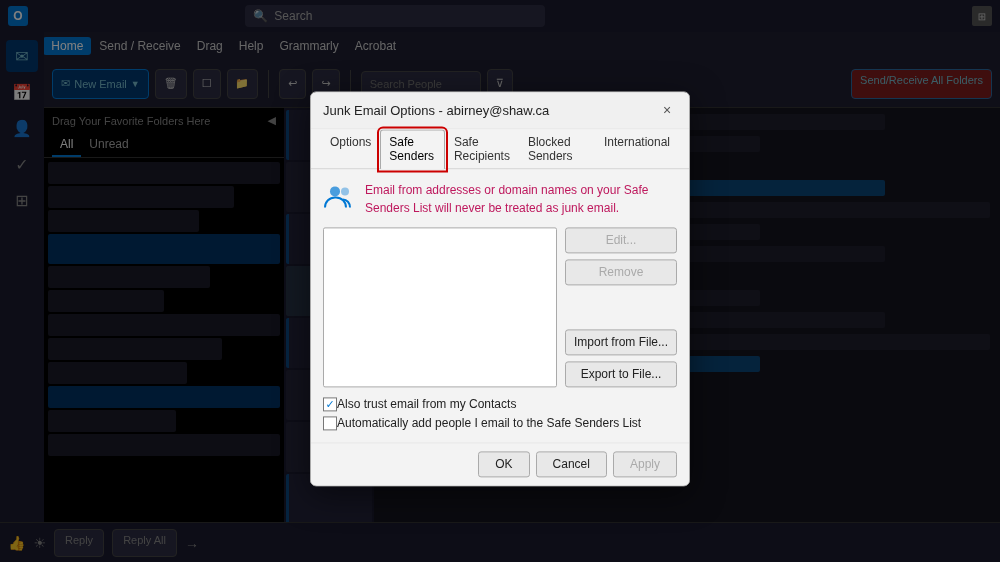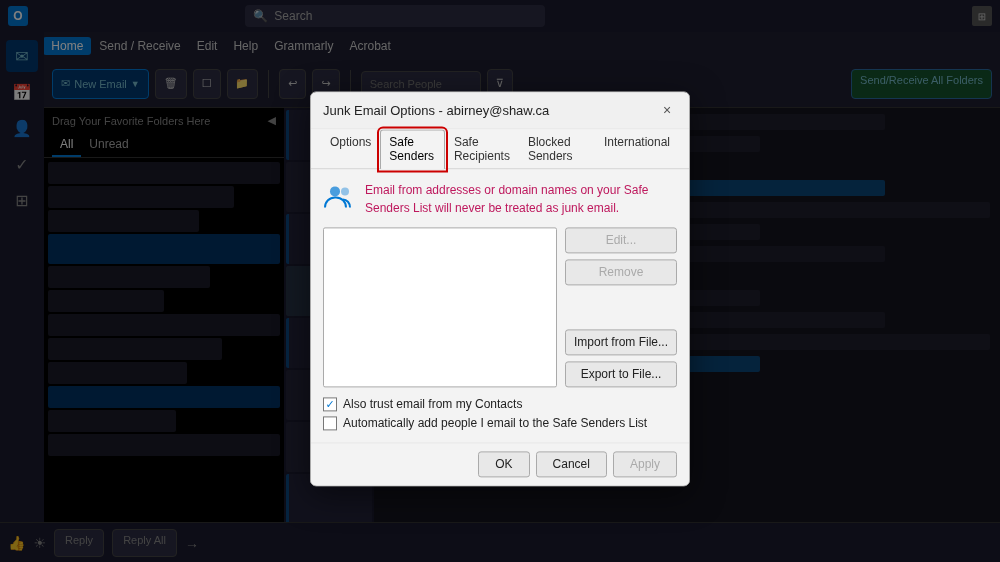--- a/index.html
+++ b/index.html
@@ -122,21 +122,21 @@
       background: #2d2d42;
       border: 1px solid #444;
       border-radius: 4px;
       color: #888;
       font-size: 11px;
       padding: 4px 8px;
       height: 26px;
       width: 120px;
     }
     .send-receive-btn {
-      background: #14532d;
+      background: #7f1d1d;
       border: 1px solid #2a6aa0;
       border-radius: 4px;
       color: #7bc;
       font-size: 11px;
       padding: 4px 8px;
       cursor: pointer;
       height: 30px;
       margin-left: auto;
     }
 
@@ -425,21 +425,20 @@
     
     .dialog-check-area {
       margin-top: 10px;
       display: flex;
       flex-direction: column;
       gap: 5px;
     }
     .check-row {
       display: flex;
       align-items: center;
-      gap: 6px;
       font-size: 12px;
       color: #222;
     }
     .check-box {
       width: 14px; height: 14px;
       border: 1px solid #777;
       background: white;
       display: flex; align-items: center; justify-content: center;
       font-size: 11px;
       color: #0078d4;
@@ -490,21 +489,21 @@
   </div>
   <div class="title-bar-right">
     <div class="title-bar-btn" style="background:#555; font-size:10px; color:#ccc; width:20px; height:20px; display:flex; align-items:center; justify-content:center;">⊞</div>
   </div>
 </div>
 
 <div class="menu-bar">
   <div class="menu-item">File</div>
   <div class="menu-item active">Home</div>
   <div class="menu-item">Send / Receive</div>
-  <div class="menu-item">Edit</div>
+  <div class="menu-item">Drag</div>
   <div class="menu-item">Help</div>
   <div class="menu-item">Grammarly</div>
   <div class="menu-item">Acrobat</div>
 </div>
 
 <div class="left-nav">
   <div class="nav-icon active">✉</div>
   <div class="nav-icon">📅</div>
   <div class="nav-icon">👤</div>
   <div class="nav-icon">✓</div>

